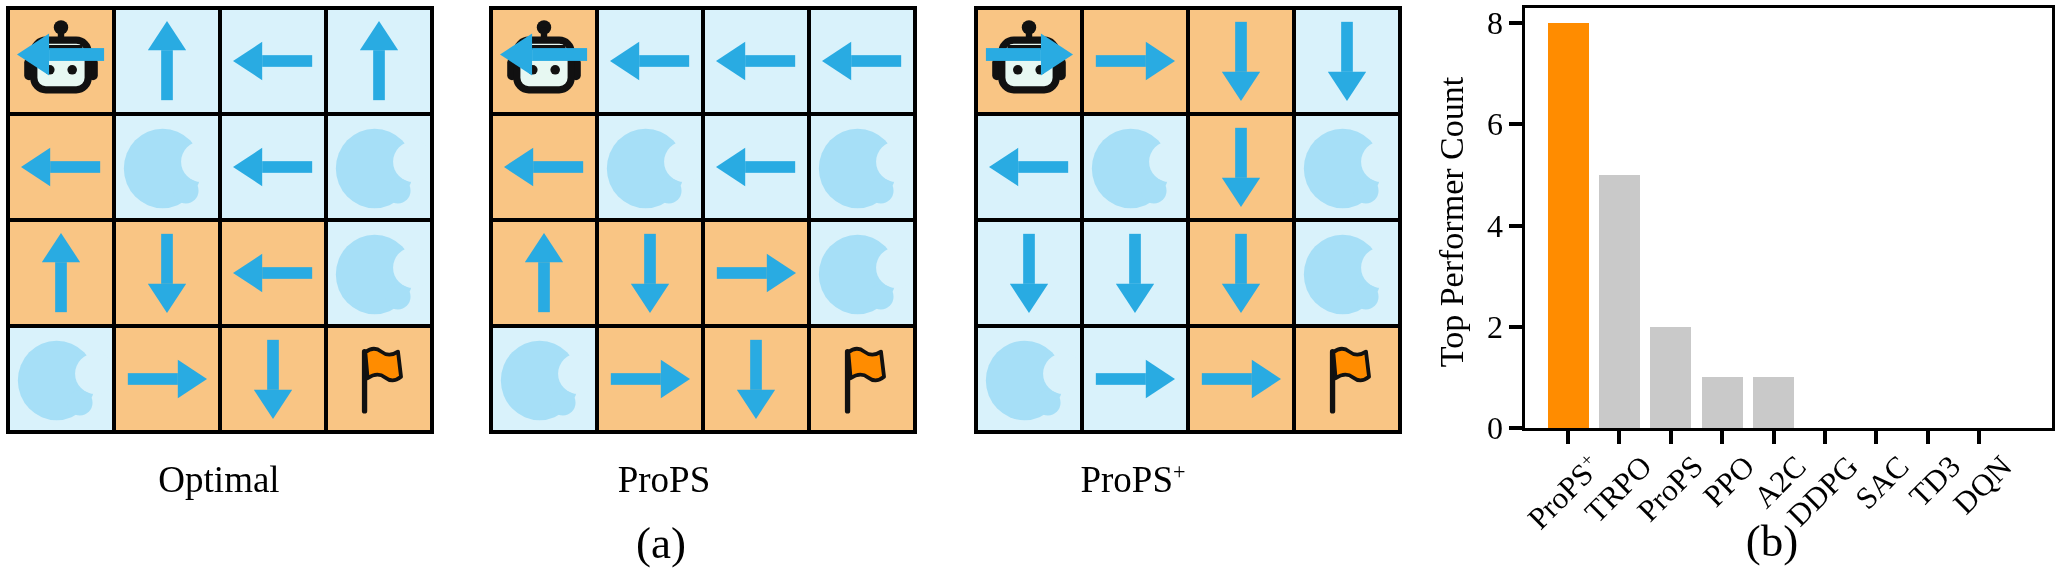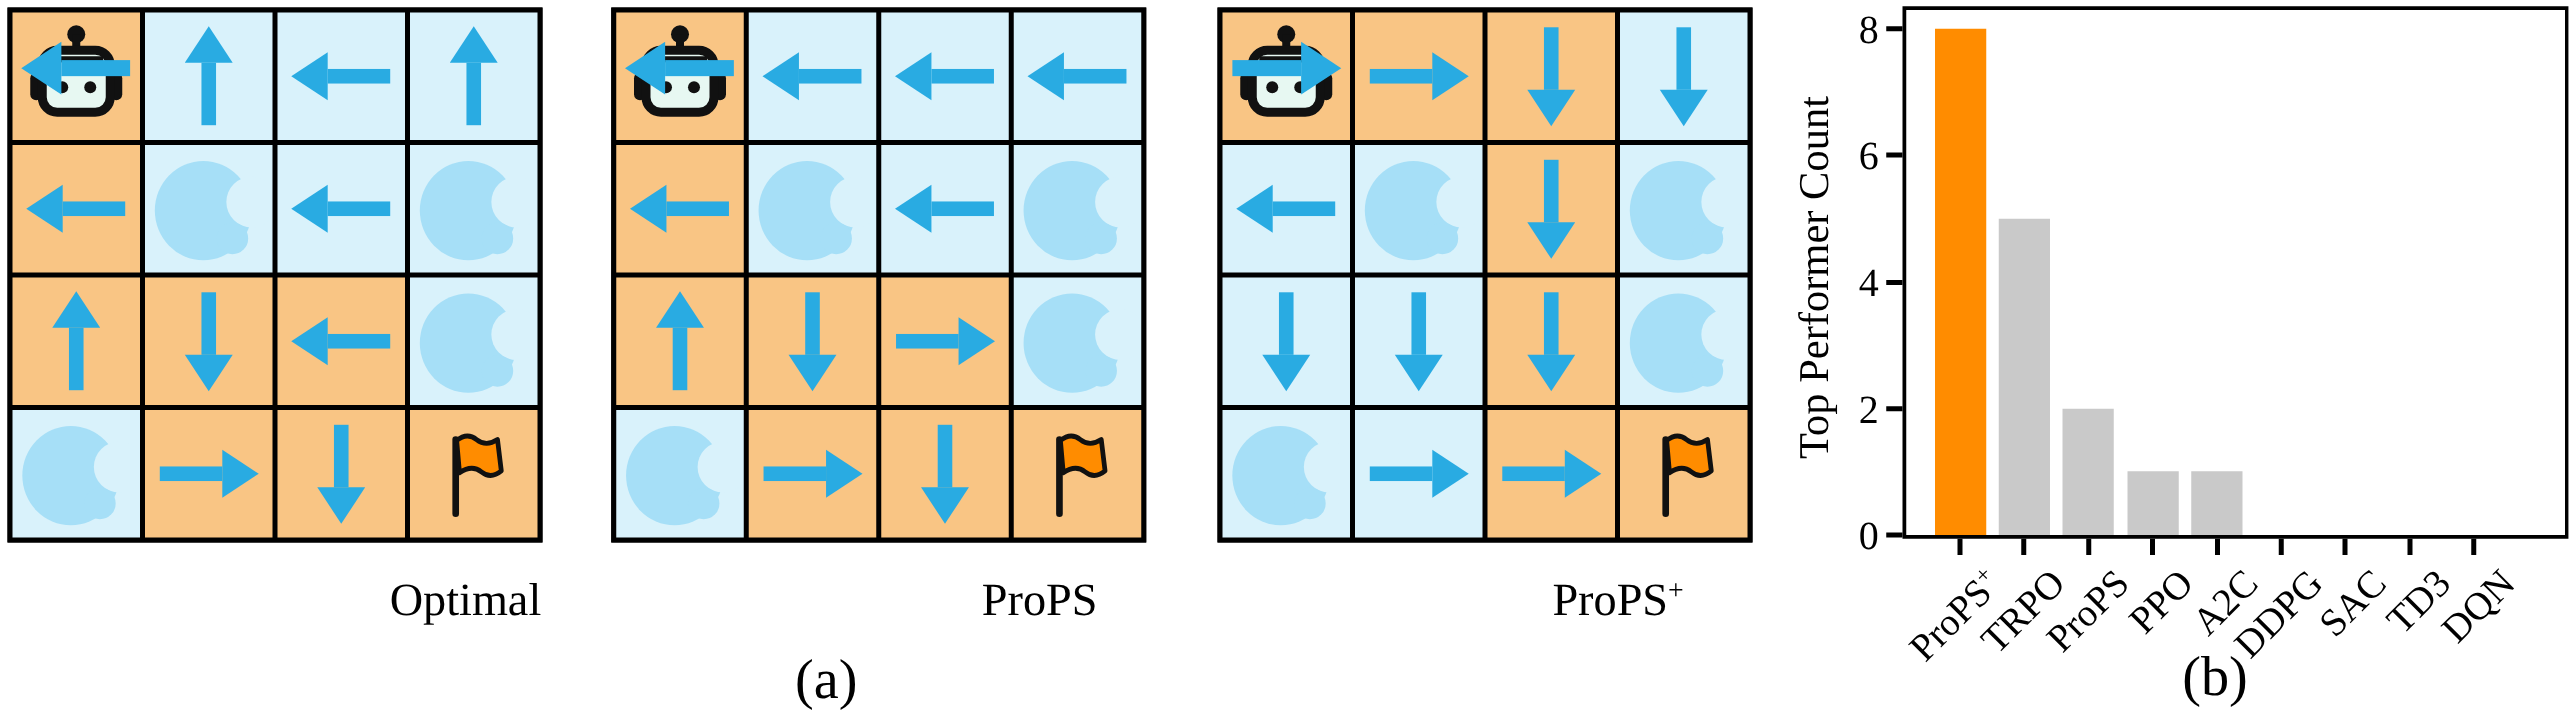--- a/index.html
+++ b/index.html
@@ -13,21 +13,21 @@
     display:grid;grid-template-columns:repeat(4,102px);grid-template-rows:repeat(4,102px);
     gap:4px;background:#000;border:4px solid #000;
   }
   .cell{position:relative;display:flex;align-items:center;justify-content:center;}
   .arr{display:flex;line-height:0;}
   .dir-left{transform:scaleX(-1);}
   .dir-up{transform:rotate(-90deg);}
   .dir-down{transform:rotate(90deg);}
   .agent-arr{position:absolute;left:50%;top:17px;line-height:0;transform:translateX(-50%);}
   .agent-arr.dir-left{transform:translateX(-50%) scaleX(-1);}
-  .caption{position:absolute;top:461px;width:428px;text-align:right;font-size:37px;line-height:1;}
+  .caption{position:absolute;top:461px;width:428px;text-align:center;font-size:37px;line-height:1;}
   .caption sup,.xtick-label sup{font-size:60%;}
   .panel-label{position:absolute;font-size:45px;line-height:1;text-align:center;width:400px;}
   
   .plot{position:absolute;left:1522px;top:5px;width:527px;height:420px;border:3px solid #000;background:#fff;}
   .bar{position:absolute;bottom:0;}
   .tick{position:absolute;background:#000;}
   .ytick-label{position:absolute;width:48px;text-align:right;font-size:32px;line-height:1;}
   .xtick-label{
     position:absolute;font-size:31px;line-height:1;white-space:nowrap;
     transform-origin:100% 0;transform:rotate(-45deg);

